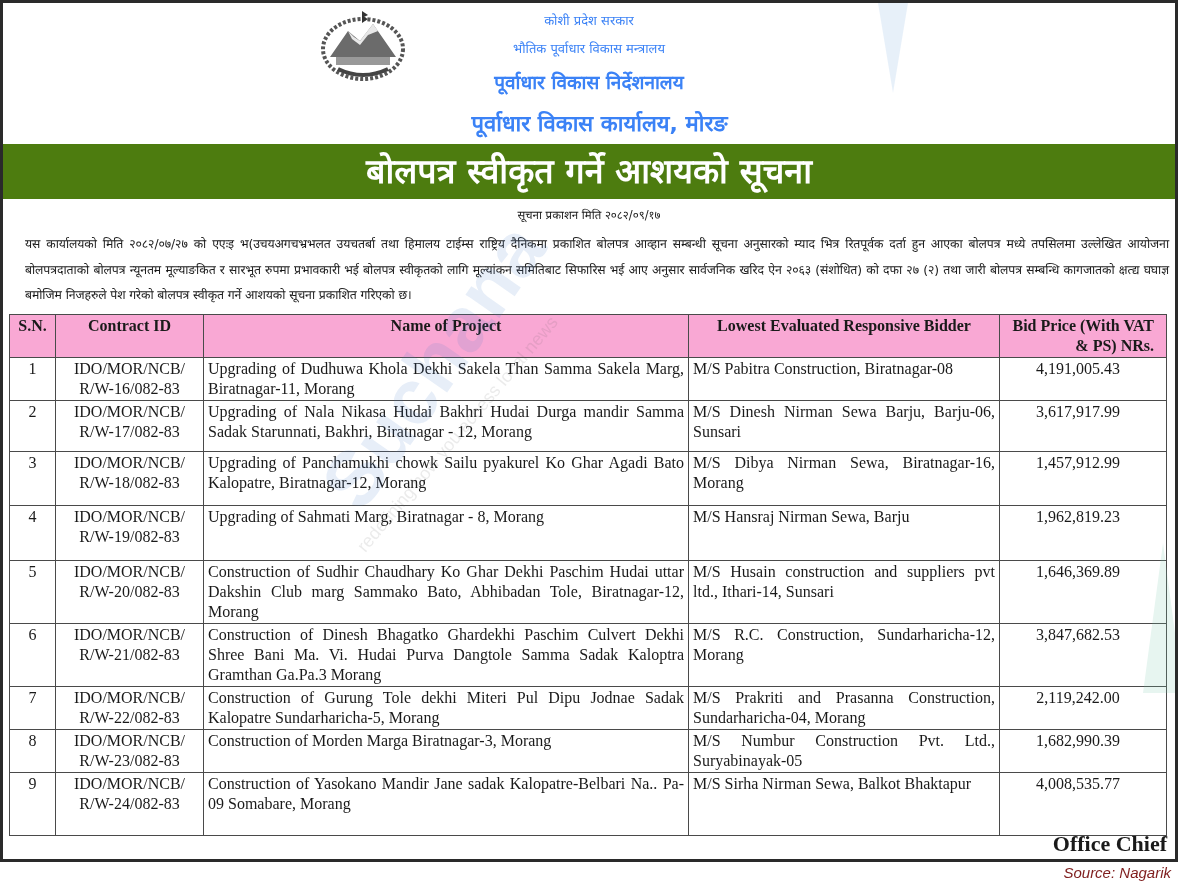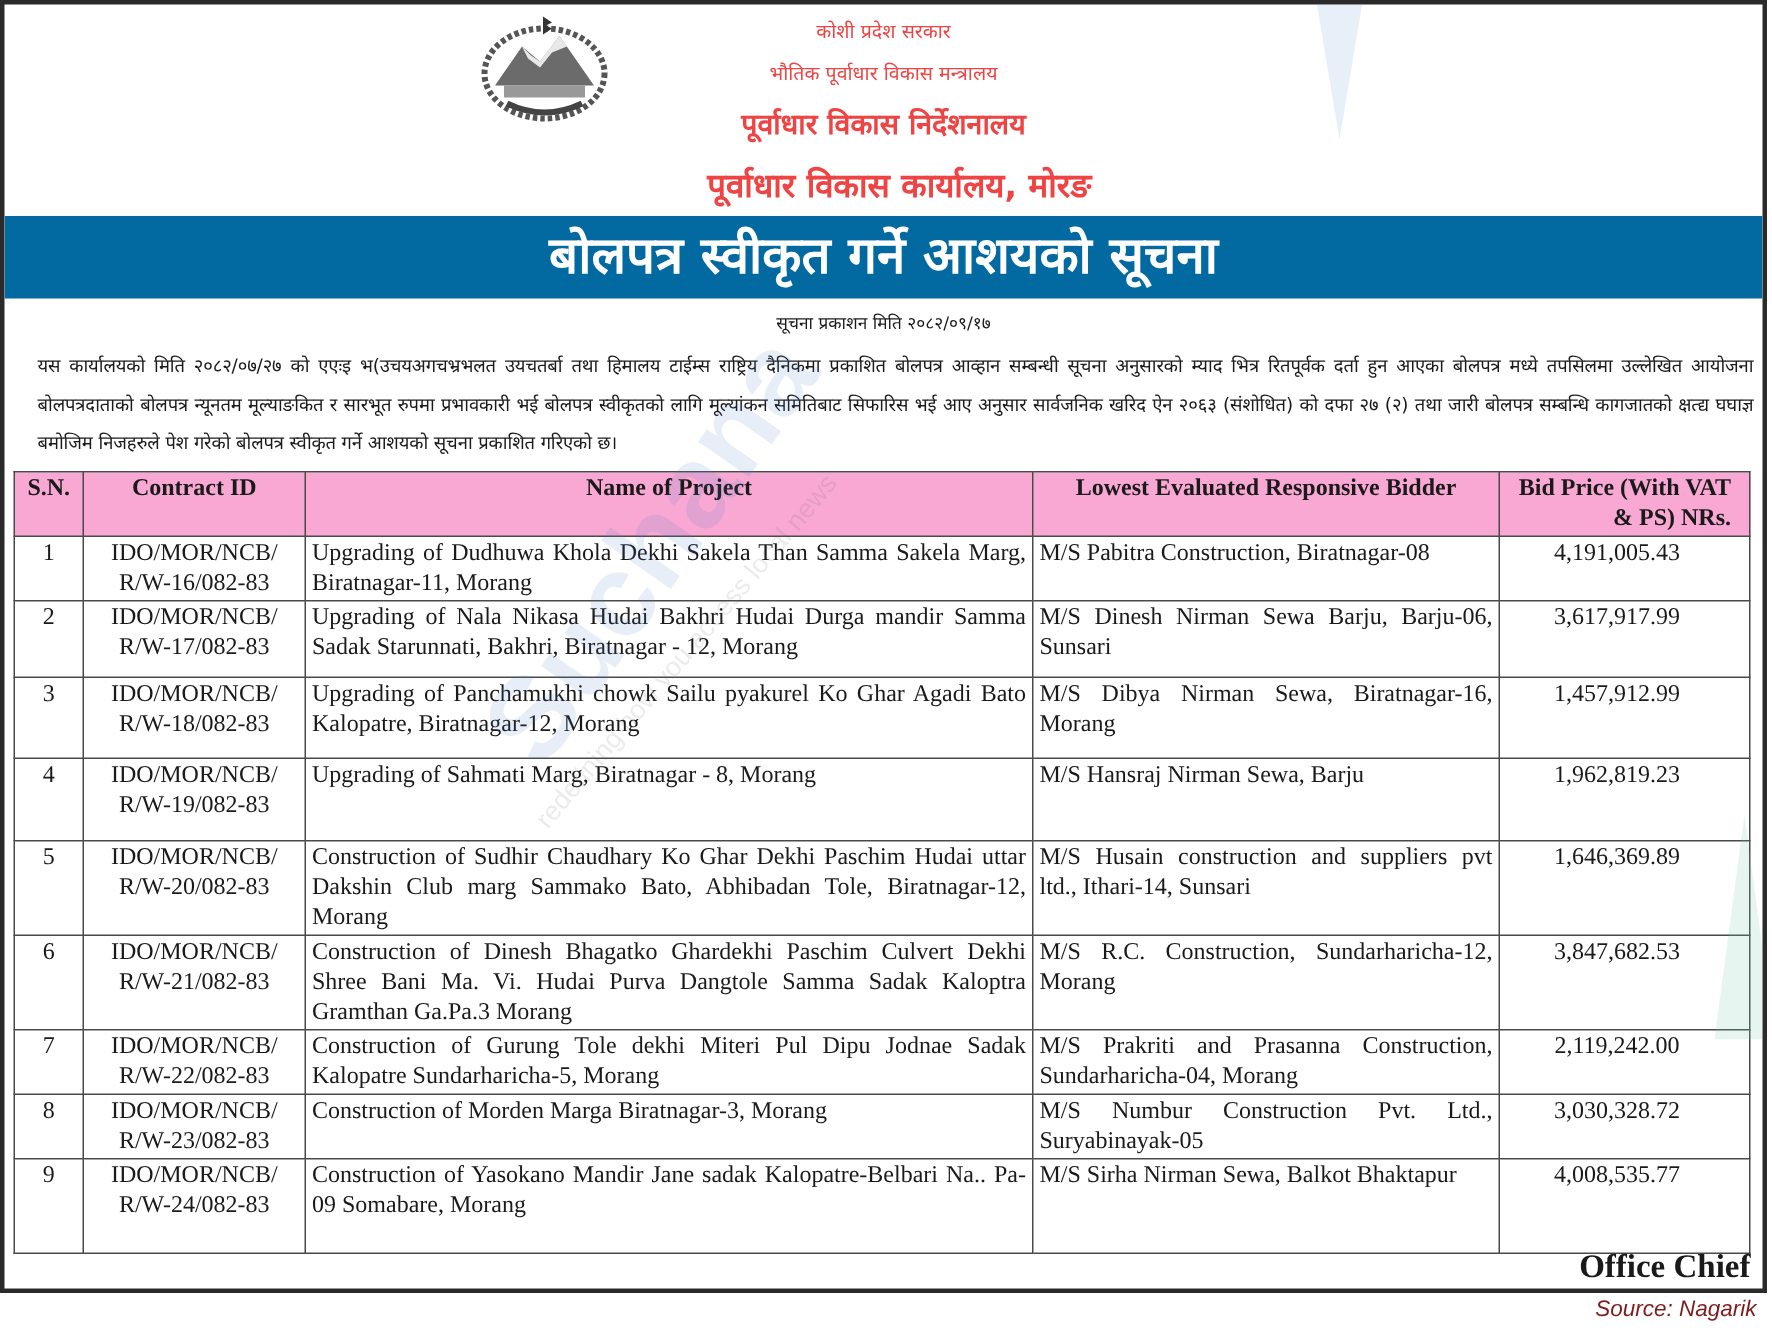--- a/index.html
+++ b/index.html
@@ -8,29 +8,29 @@
 
   .frame {
     position: absolute; left: 0; top: 0; width: 1178px; height: 862px;
     border: 3px solid #2a2a2a; background: #ffffff; overflow: hidden;
   }
 
   
   .emblem {
     position: absolute; left: 315px; top: 6px; width: 90px; height: 74px;
   }
-  .hdr-line { position: absolute; left: 0; right: 0; text-align: center; font-family: "DejaVu Sans", sans-serif; color: #ef4444; }
+  .hdr-line { position: absolute; left: 0; right: 0; text-align: center; font-family: "DejaVu Sans", sans-serif; color: #3b82f6; }
   .hdr-1 { top: 8px; font-size: 13px; }
   .hdr-2 { top: 36px; font-size: 13px; }
   .hdr-3 { top: 66px; font-size: 19px; font-weight: bold; }
   .hdr-4 { top: 104px; font-size: 22px; font-weight: bold; margin-left: 21px; }
 
   .banner {
     position: absolute; left: 0; top: 141px; width: 100%; height: 55px;
-    background: #0369a1; color: #ffffff; text-align: center;
+    background: #4d7c0f; color: #ffffff; text-align: center;
     font-family: "DejaVu Sans", sans-serif; font-weight: bold; font-size: 34px; line-height: 55px;
   }
   .pub-date {
     position: absolute; left: 0; right: 0; top: 204px; text-align: center;
     font-family: "DejaVu Sans", sans-serif; font-size: 11.5px;
   }
   .intro {
     position: absolute; left: 22px; right: 6px; top: 229px;
     font-family: "DejaVu Sans", sans-serif; font-size: 12.3px; line-height: 25.5px;
     text-align: justify; text-align-last: left; letter-spacing: -0.1px;
@@ -165,21 +165,21 @@
         <td class="cid">IDO/MOR/NCB/ R/W-22/082-83</td>
         <td class="proj">Construction of Gurung Tole dekhi Miteri Pul Dipu Jodnae Sadak Kalopatre Sundarharicha-5, Morang</td>
         <td class="bidder">M/S Prakriti and Prasanna Construction, Sundarharicha-04, Morang</td>
         <td class="price">2,119,242.00</td>
       </tr>
       <tr style="height:42px">
         <td class="sn">8</td>
         <td class="cid">IDO/MOR/NCB/ R/W-23/082-83</td>
         <td class="proj">Construction of Morden Marga Biratnagar-3, Morang</td>
         <td class="bidder">M/S Numbur Construction Pvt. Ltd., Suryabinayak-05</td>
-        <td class="price">3,030,328.72</td>
+        <td class="price">1,682,990.39</td>
       </tr>
       <tr style="height:63px">
         <td class="sn">9</td>
         <td class="cid">IDO/MOR/NCB/ R/W-24/082-83</td>
         <td class="proj">Construction of Yasokano Mandir Jane sadak Kalopatre-Belbari Na.. Pa- 09 Somabare, Morang</td>
         <td class="bidder">M/S Sirha Nirman Sewa, Balkot Bhaktapur</td>
         <td class="price">4,008,535.77</td>
       </tr>
     </tbody>
   </table>

